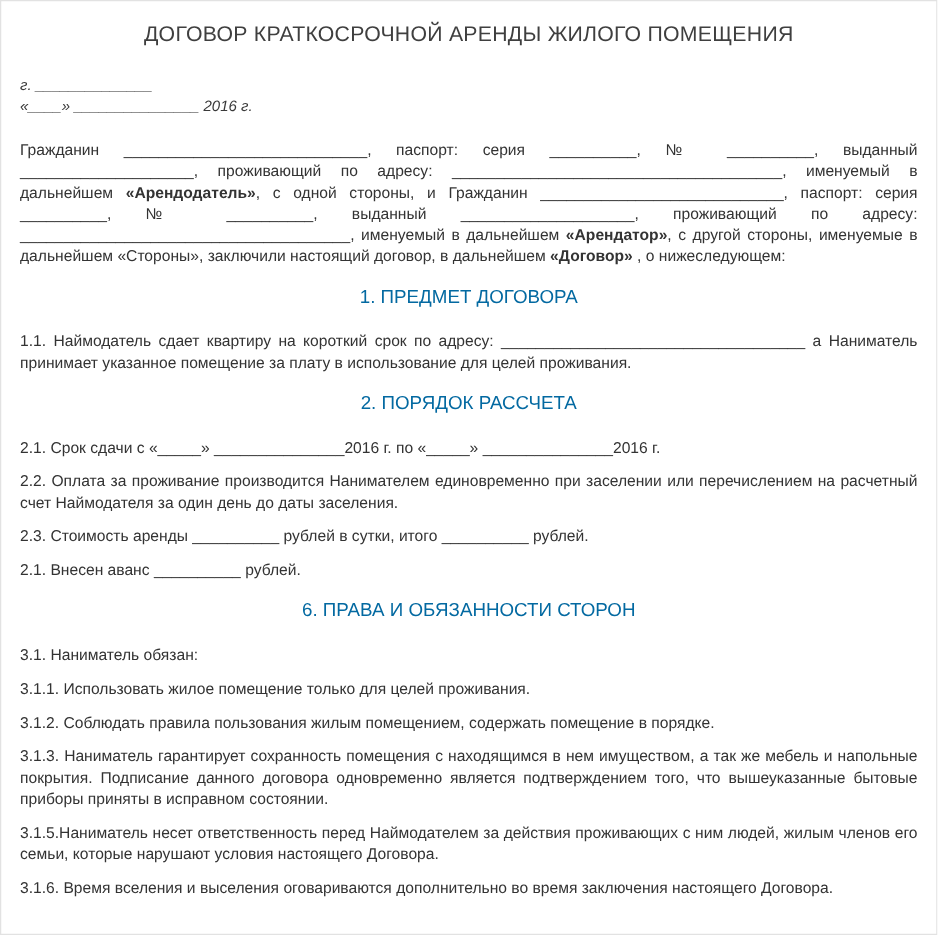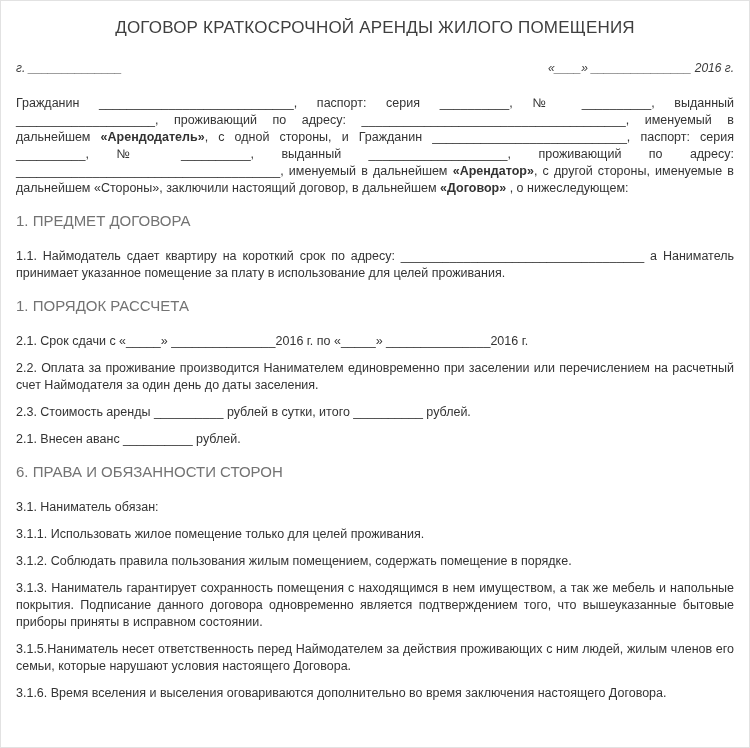--- a/index.html
+++ b/index.html
@@ -30,57 +30,58 @@
       letter-spacing: 0.2px;
     }
     .meta-row {
       margin-top: 22px;
       display: flex;
       justify-content: space-between;
       align-items: baseline;
       font-style: italic;
       font-size: 12px;
       color: #3a3a3a;
+      flex-direction: column;
     }
     p.para {
       margin: 10px 0;
       text-align: justify;
     }
     p.intro {
       margin: 18px 0 10px 0;
       text-align: justify;
     }
     h2.section-heading {
       margin: 15px 0 18px 0;
-      text-align: left;
+      text-align: center;
       font-size: 15px;
       line-height: 18px;
       font-weight: 400;
-      color: #737373;
+      color: #0369a1;
     }
     .b { font-weight: bold; }
   </style>
 </head>
 <body>
 
 <div class="page">
 
   <h1 class="doc-title">ДОГОВОР КРАТКОСРОЧНОЙ АРЕНДЫ ЖИЛОГО ПОМЕЩЕНИЯ</h1>
 
   <div class="meta-row">
     <span>г. ______________</span>
     <span>«____» _______________ 2016 г.</span>
   </div>
 
   <p class="intro"><span>Гражданин ____________________________, паспорт: серия __________, № __________, выданный ____________________, проживающий по адресу: ______________________________________, именуемый в дальнейшем </span><span class="b">«Арендодатель»</span><span>, с одной стороны, и Гражданин ____________________________, паспорт: серия __________, № __________, выданный ____________________, проживающий по адресу: ______________________________________, именуемый в дальнейшем </span><span class="b">«Арендатор»</span><span>, с другой стороны, именуемые в дальнейшем «Стороны», заключили настоящий договор, в дальнейшем </span><span class="b">«Договор»</span><span> , о нижеследующем:</span></p>
 
   <h2 class="section-heading">1. ПРЕДМЕТ ДОГОВОРА</h2>
   <p class="para">1.1. Наймодатель сдает квартиру на короткий срок по адресу: ___________________________________ а Наниматель принимает указанное помещение за плату в использование для целей проживания.</p>
 
-  <h2 class="section-heading">1. ПОРЯДОК РАССЧЕТА</h2>
+  <h2 class="section-heading">2. ПОРЯДОК РАССЧЕТА</h2>
   <p class="para">2.1. Срок сдачи с «_____» _______________2016 г. по «_____» _______________2016 г.</p>
   <p class="para">2.2. Оплата за проживание производится Нанимателем единовременно при заселении или перечислением на расчетный счет Наймодателя за один день до даты заселения.</p>
   <p class="para">2.3. Стоимость аренды __________ рублей в сутки, итого __________ рублей.</p>
   <p class="para">2.1. Внесен аванс __________ рублей.</p>
 
   <h2 class="section-heading">6. ПРАВА И ОБЯЗАННОСТИ СТОРОН</h2>
   <p class="para">3.1. Наниматель обязан:</p>
   <p class="para">3.1.1. Использовать жилое помещение только для целей проживания.</p>
   <p class="para">3.1.2. Соблюдать правила пользования жилым помещением, содержать помещение в порядке.</p>
   <p class="para">3.1.3. Наниматель гарантирует сохранность помещения с находящимся в нем имуществом, а так же мебель и напольные покрытия. Подписание данного договора одновременно является подтверждением того, что вышеуказанные бытовые приборы приняты в исправном состоянии.</p>

